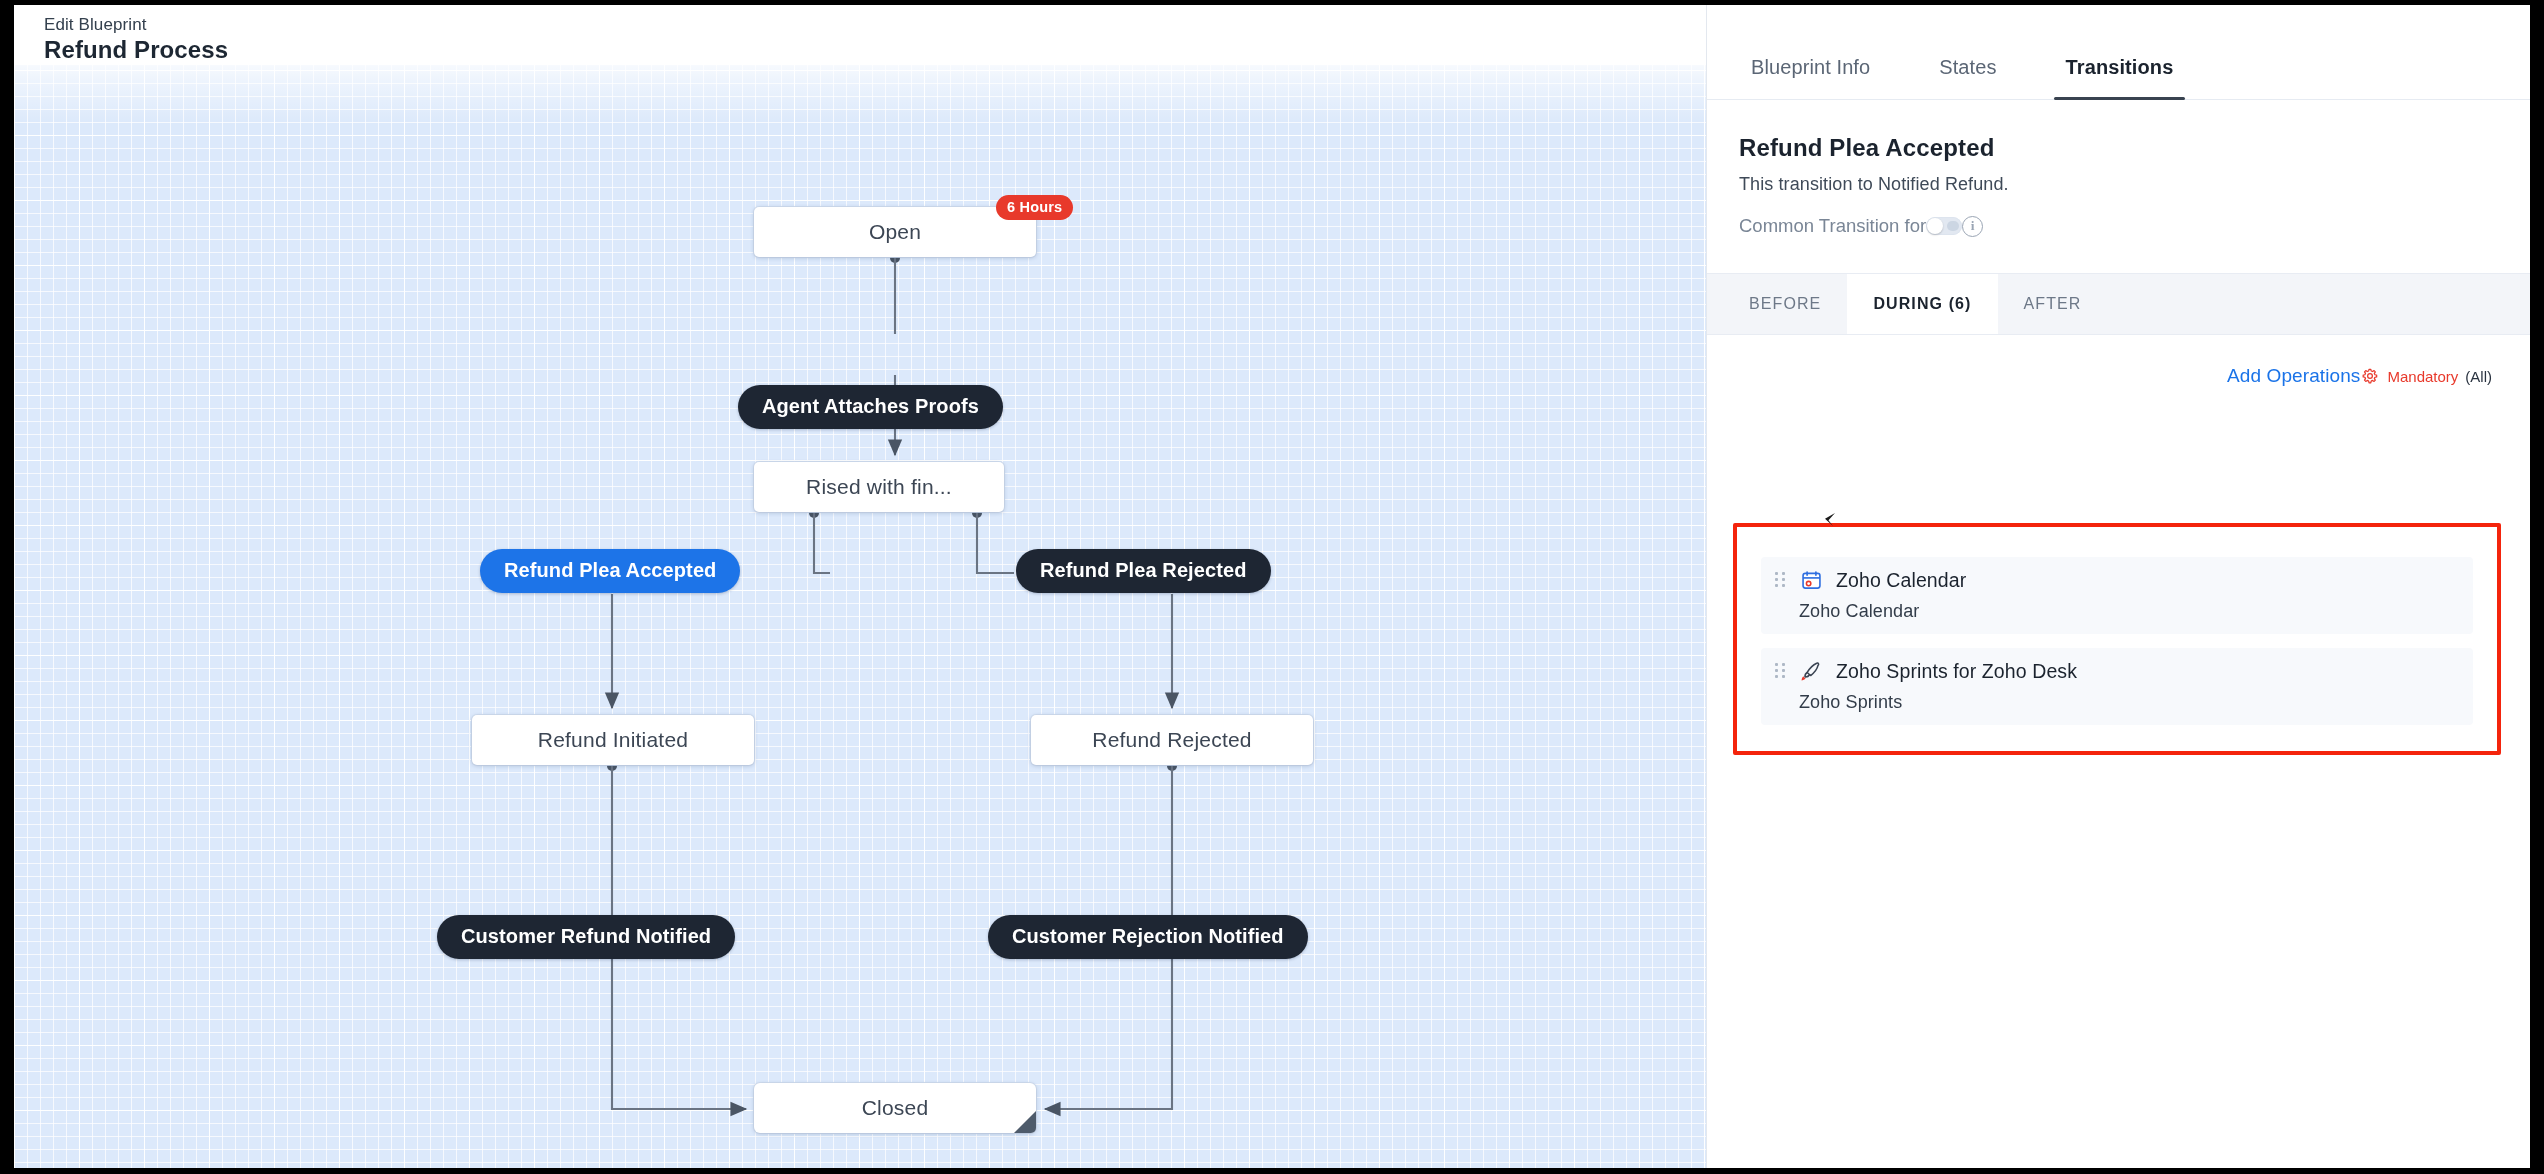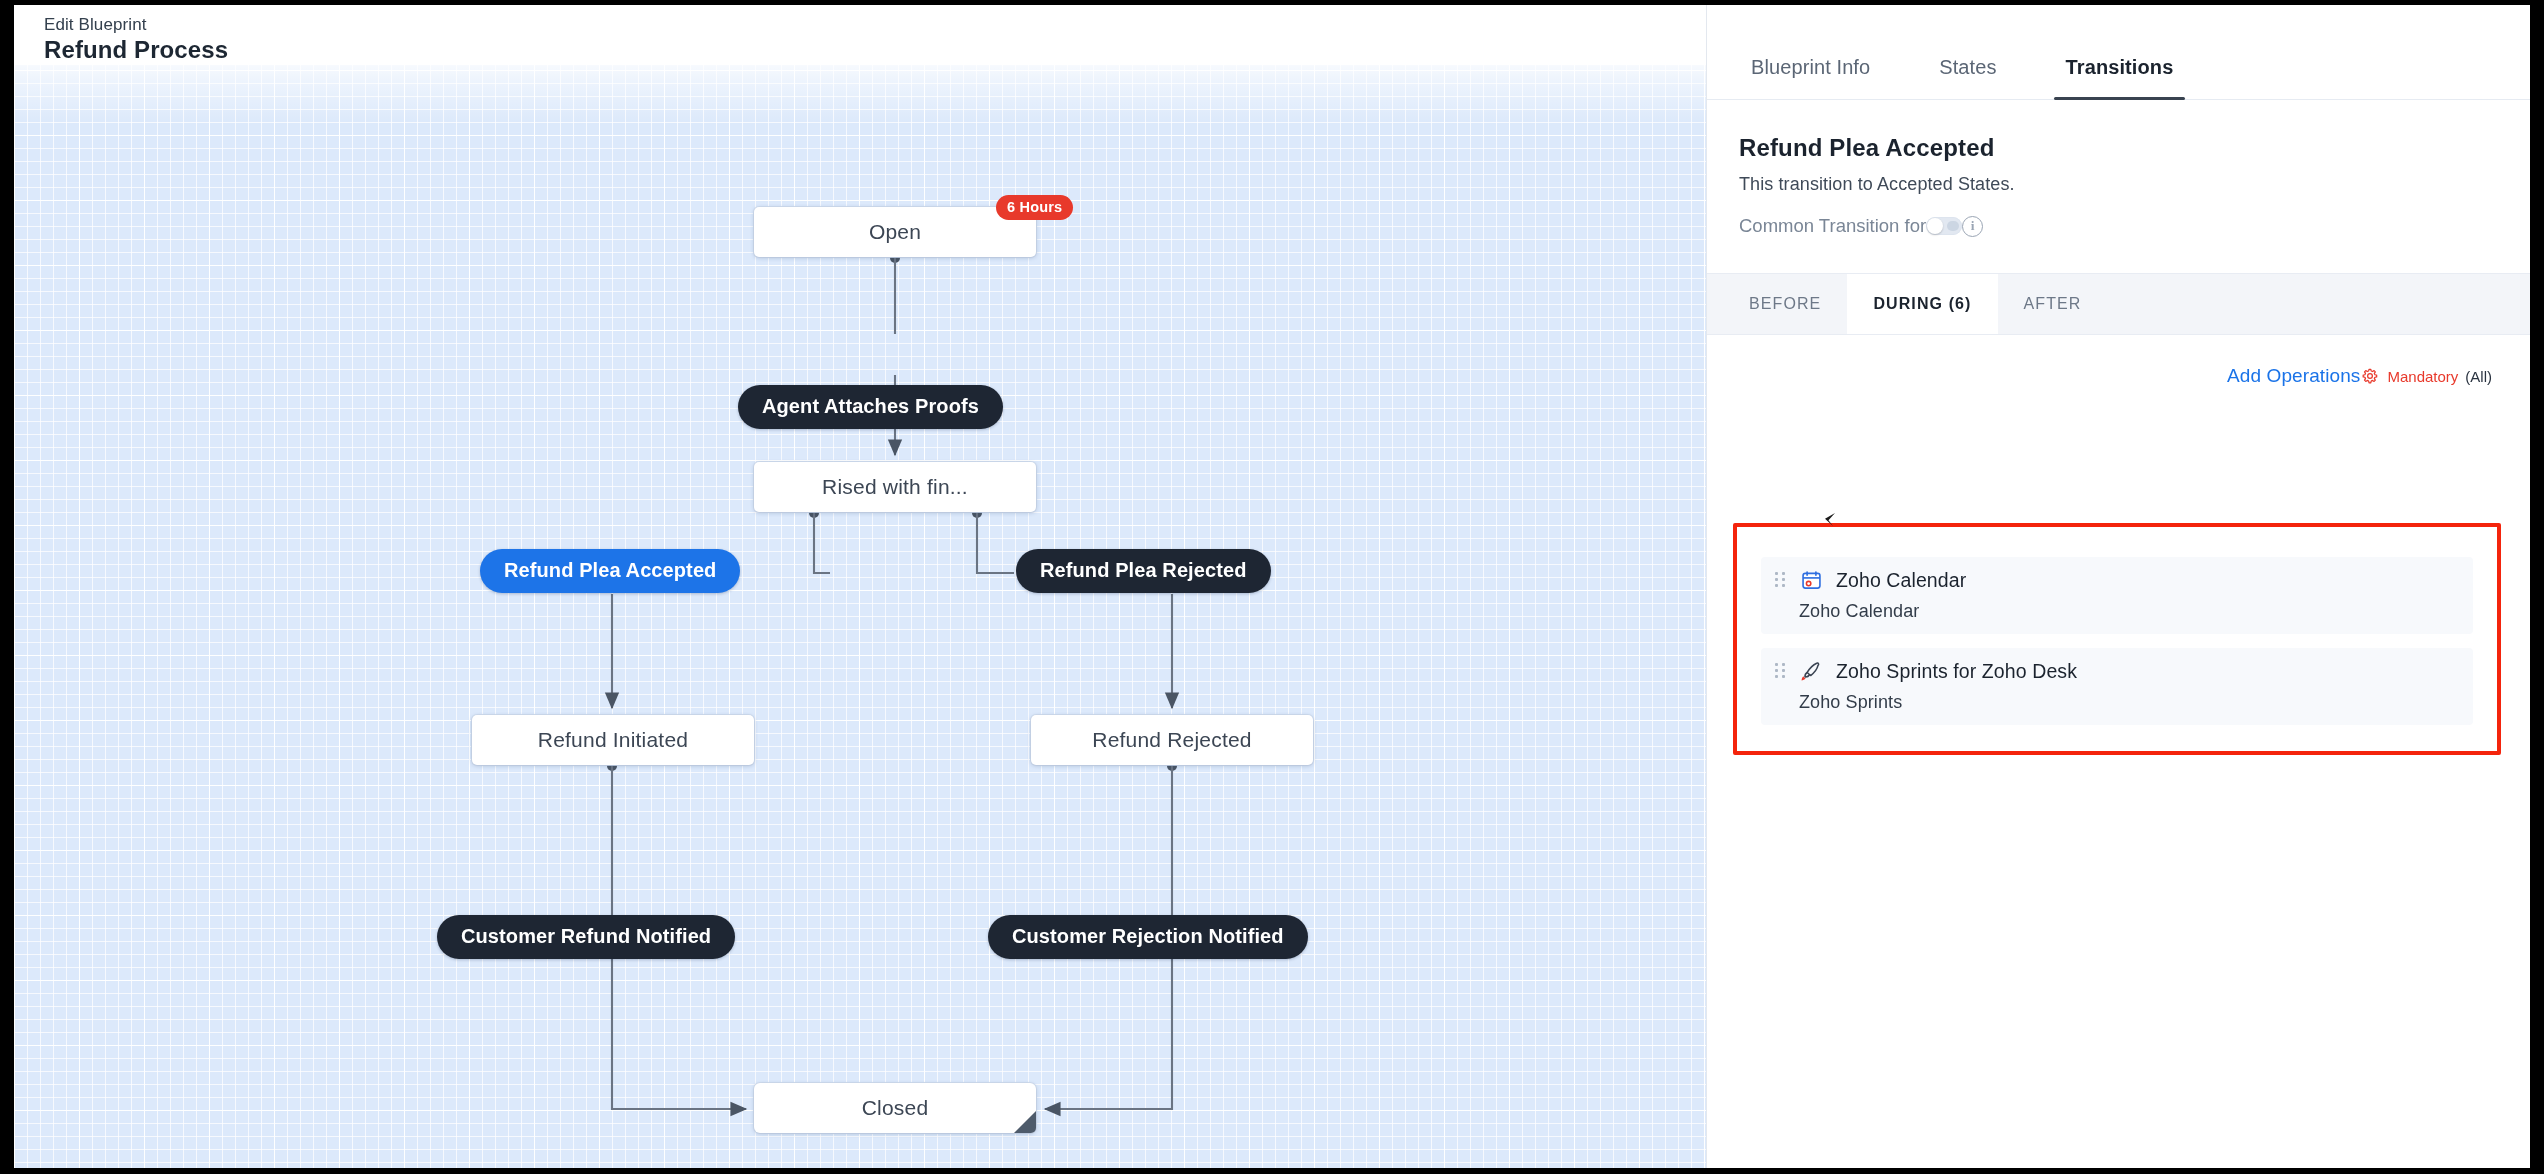--- a/index.html
+++ b/index.html
@@ -270,21 +270,21 @@
       </g>
     </svg>
 
     <div class="flow">
 
       <div class="node" style="left:740px;top:202px;width:282px;height:50px;">
         <span>Open</span>
       </div>
       <div class="badge-hours" style="left:982px;top:190px;">6 Hours</div>
 
-      <div class="node" style="left:740px;top:457px;width:282px;height:50px;">
+      <div class="node" style="left:740px;top:457px;width:250px;height:50px;">
         <span>Rised with fin...</span>
       </div>
 
       <div class="node" style="left:458px;top:710px;width:282px;height:50px;">
         <span>Refund Initiated</span>
       </div>
 
       <div class="node" style="left:1017px;top:710px;width:282px;height:50px;">
         <span>Refund Rejected</span>
       </div>
@@ -322,21 +322,21 @@
   <div id="side-pane">
 
     <div id="tabbar">
       <div class="tab">Blueprint Info</div>
       <div class="tab">States</div>
       <div class="tab active">Transitions</div>
     </div>
 
     <div id="trans-head">
       <div class="t-title">Refund Plea Accepted</div>
-      <div class="t-desc">This transition to Accepted States.</div>
+      <div class="t-desc">This transition to Notified Refund.</div>
 
       <div id="common-row">
         <span>Common Transition for</span>
         <span class="switch">
           <span class="tail"></span>
           <span class="knob"></span>
         </span>
         <span class="info-ic">i</span>
       </div>
     </div>

